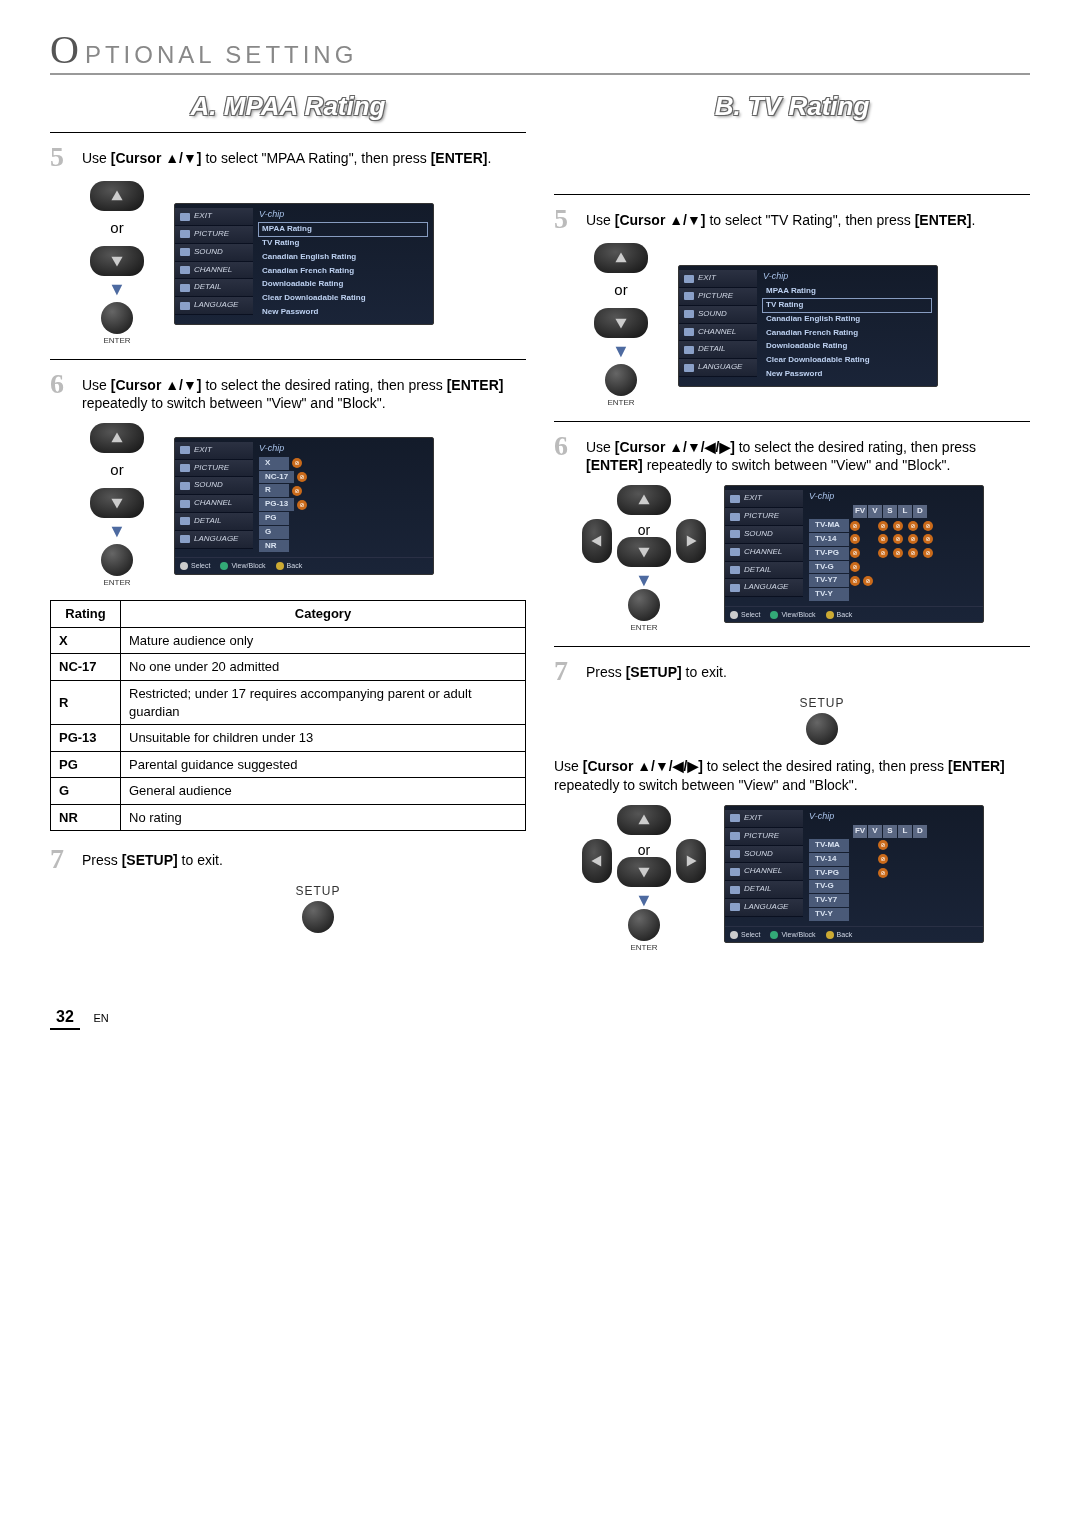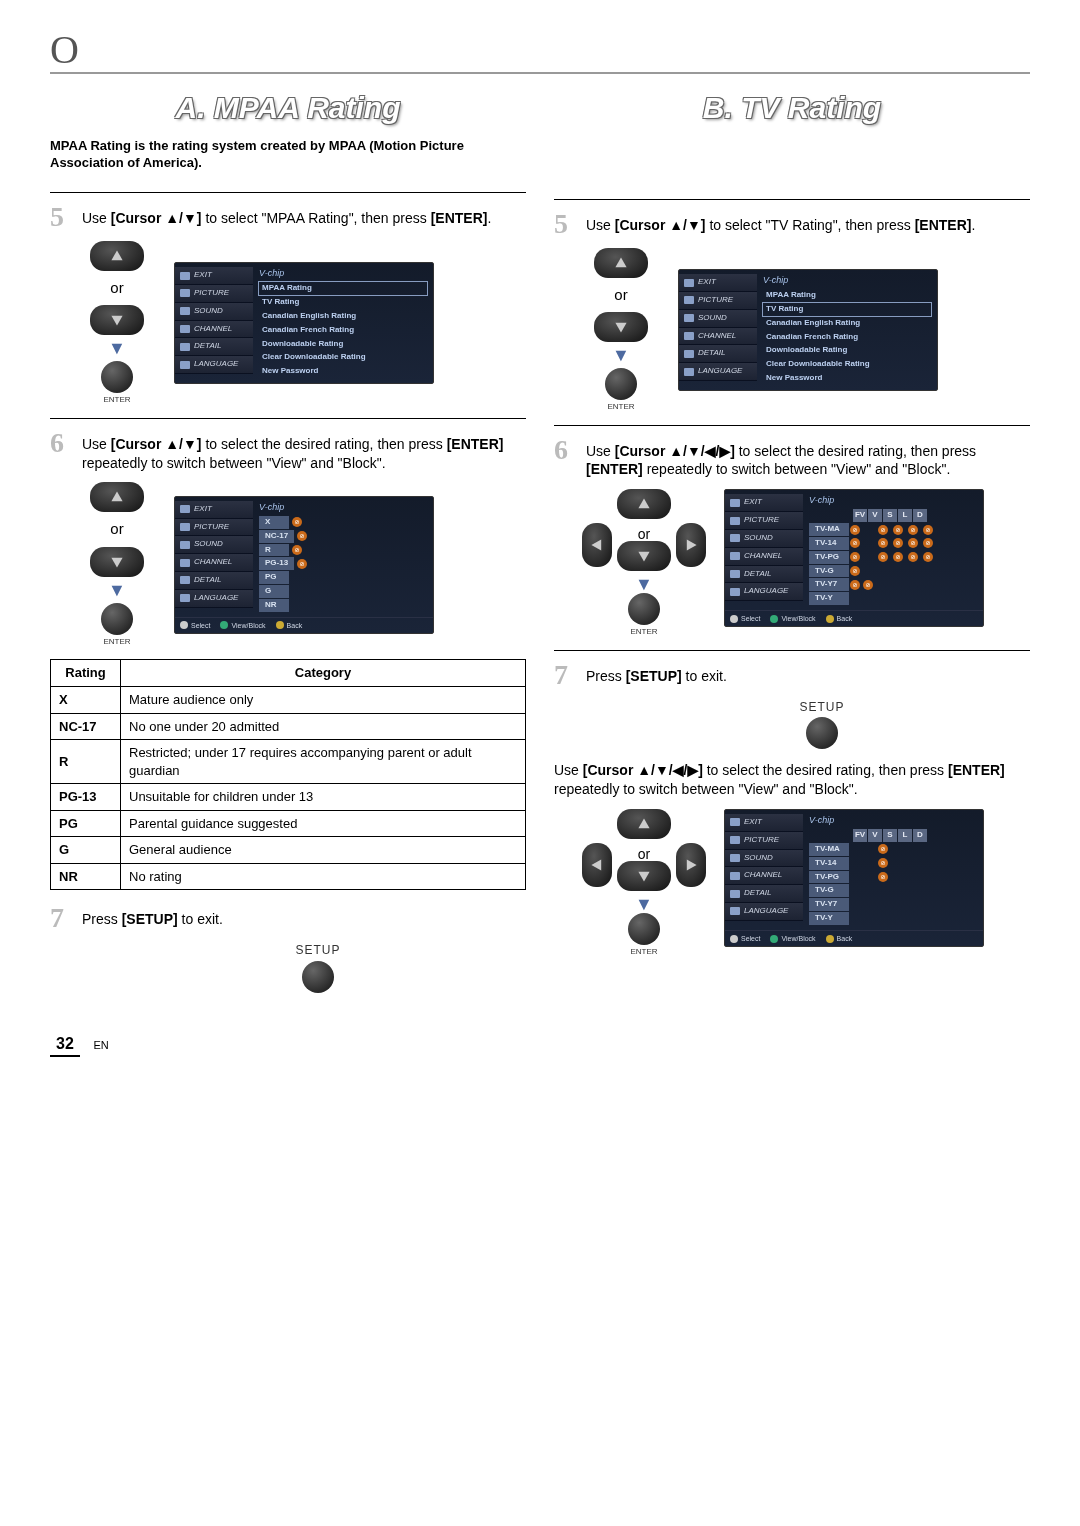--- a/index.html
+++ b/index.html
@@ -36,21 +36,21 @@
     font-weight: 300;
   }
 
   
   .columns { display: flex; gap: 28px; }
   .col { flex: 1; }
 
   
   .sec-title {
     text-align: center;
-    font-size: 30px;
+    font-size: 26px;
     font-weight: bold;
     font-style: italic;
     color: #fff;
     text-shadow: -1px -1px 0 #666, 1px -1px 0 #666, -1px 1px 0 #666, 1px 1px 0 #666, 2px 2px 3px rgba(0,0,0,0.4);
     margin-bottom: 8px;
   }
   .intro {
     font-weight: bold;
     font-size: 13px;
     margin-bottom: 20px;
@@ -190,27 +190,27 @@
   }
   .page-num .en { font-size: 11px; margin-left: 10px; }
 
   b { font-weight: bold; text-align: center; }
 </style>
 </head>
 <body>
 
 <div class="page-header">
   <span class="big-o">O</span>
+  <span class="header-text">PTIONAL  SETTING</span>
 </div>
 
 <div class="columns">
 
 <div class="col">
   <div class="sec-title">A.  MPAA Rating</div>
-  <div class="intro">MPAA Rating is the rating system created by MPAA (Motion Picture Association of America).</div>
 
   <hr class="thin">
 
   <div class="step">
     <div class="step-num">5</div>
     <div class="step-text">
       <span>Use </span><b>[Cursor ▲/▼]</b><span> to select "MPAA Rating", then press </span><b>[ENTER]</b><span>.</span>
     </div>
   </div>
 

